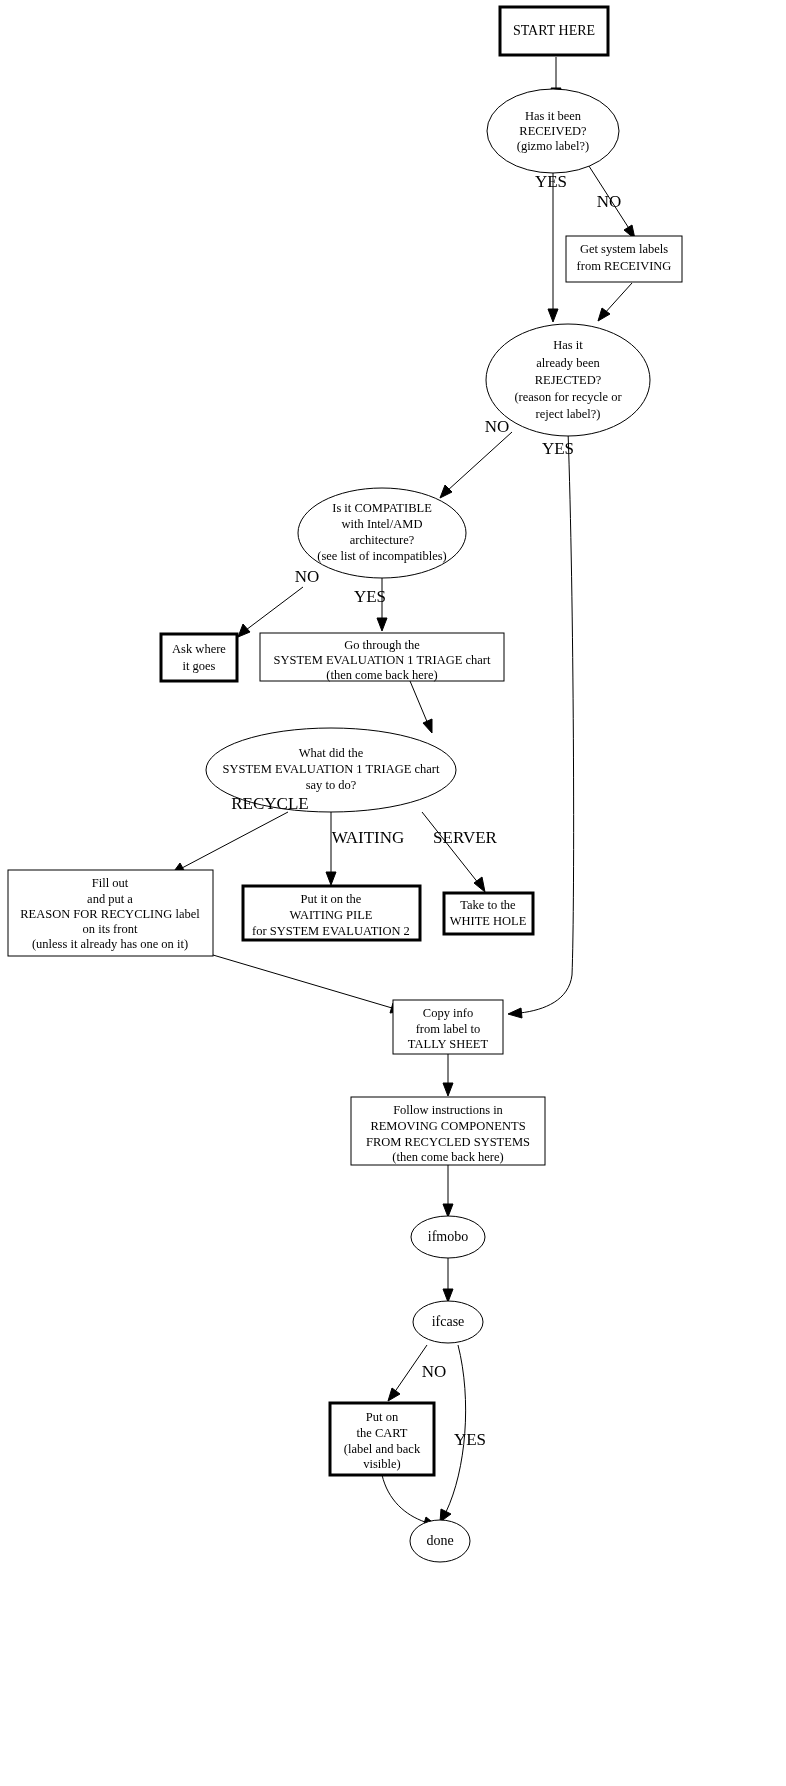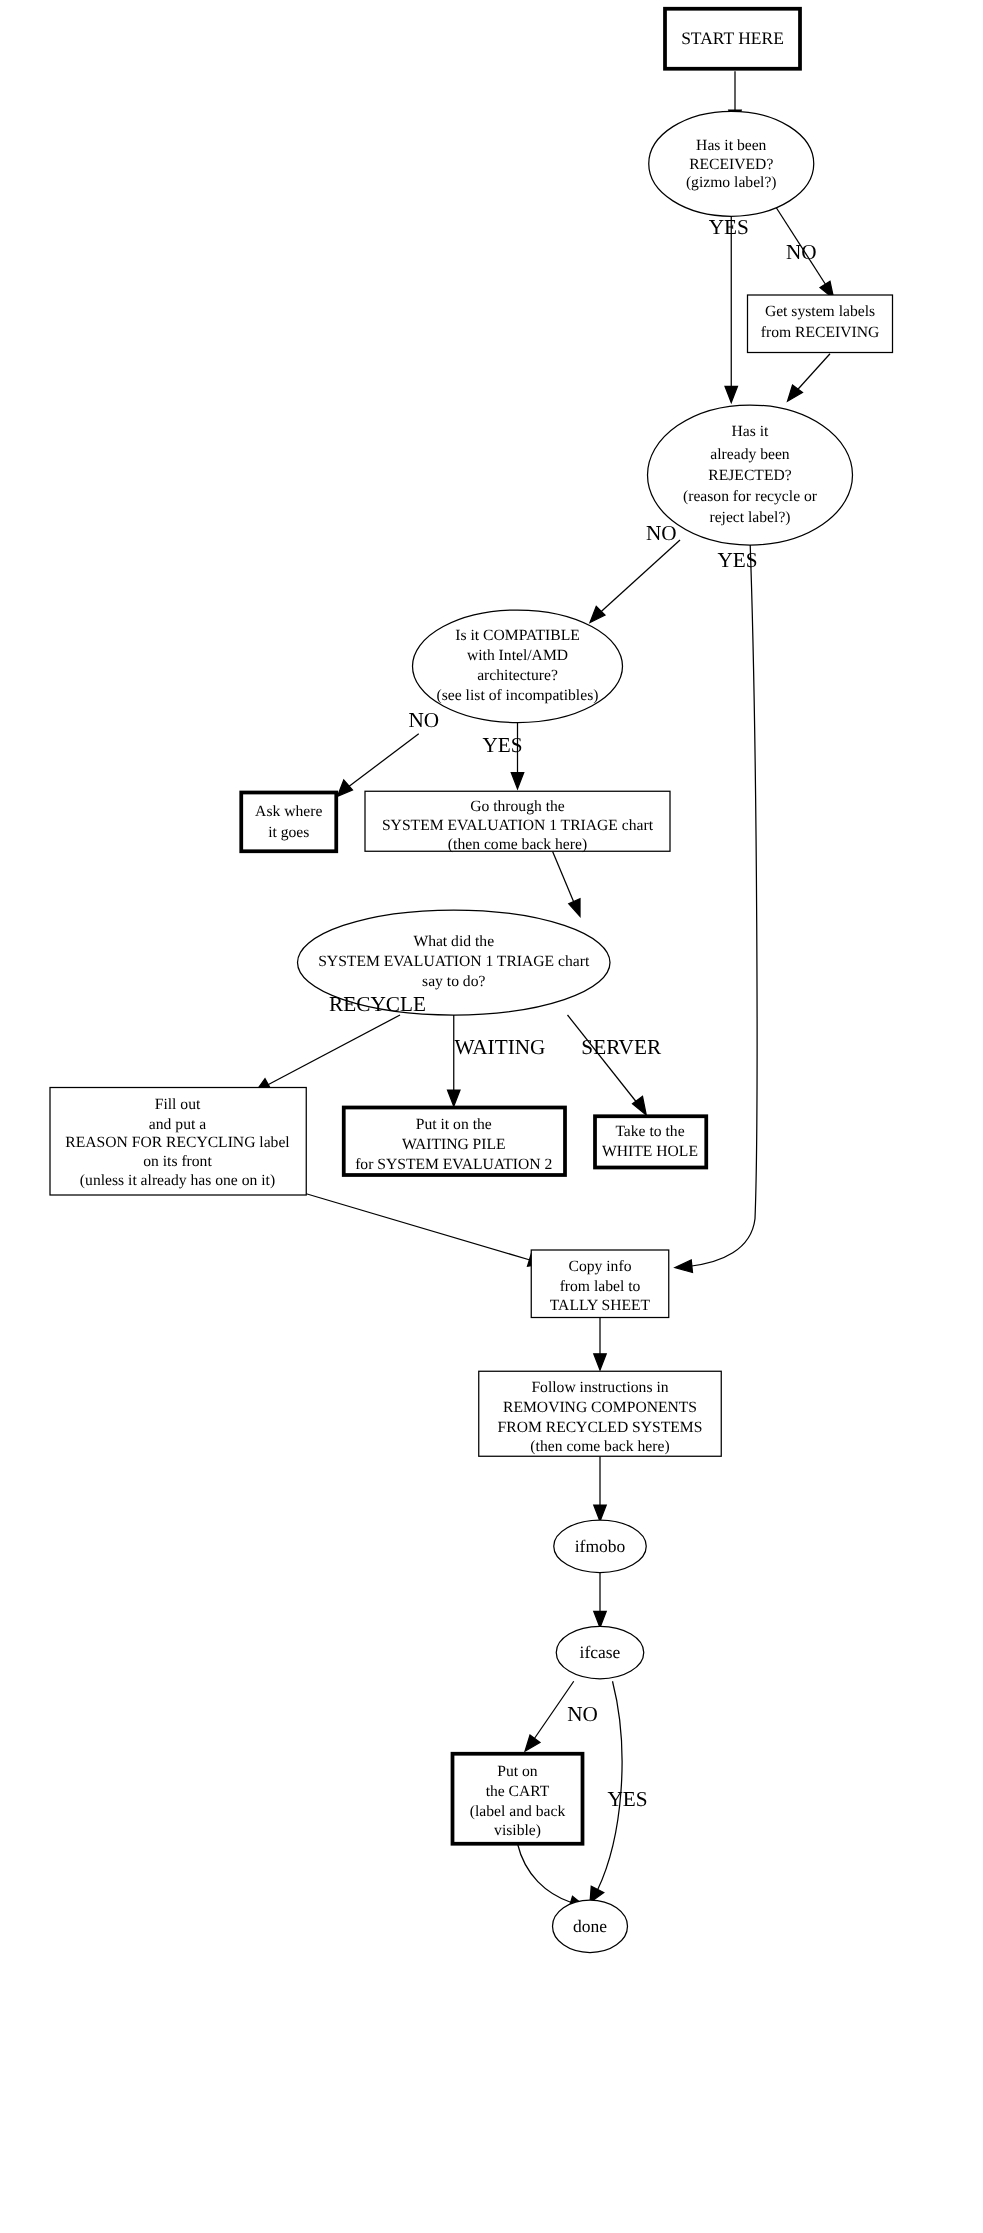--- a/index.html
+++ b/index.html
@@ -10,21 +10,20 @@
   body {
     width: 786px;
     height: 1786px;
     font-family: "Liberation Serif", "DejaVu Serif", serif;
     overflow: hidden;
   }
   #flow-root {
     position: relative;
     width: 622px;
     height: 1786px;
-    padding-left: 32px;
   }
   svg#flow-svg {
     display: block;
     width: 786px;
     height: 1786px;
   }
   .node-shape-thin {
     fill: #ffffff;
     stroke: #000000;
     stroke-width: 1;

